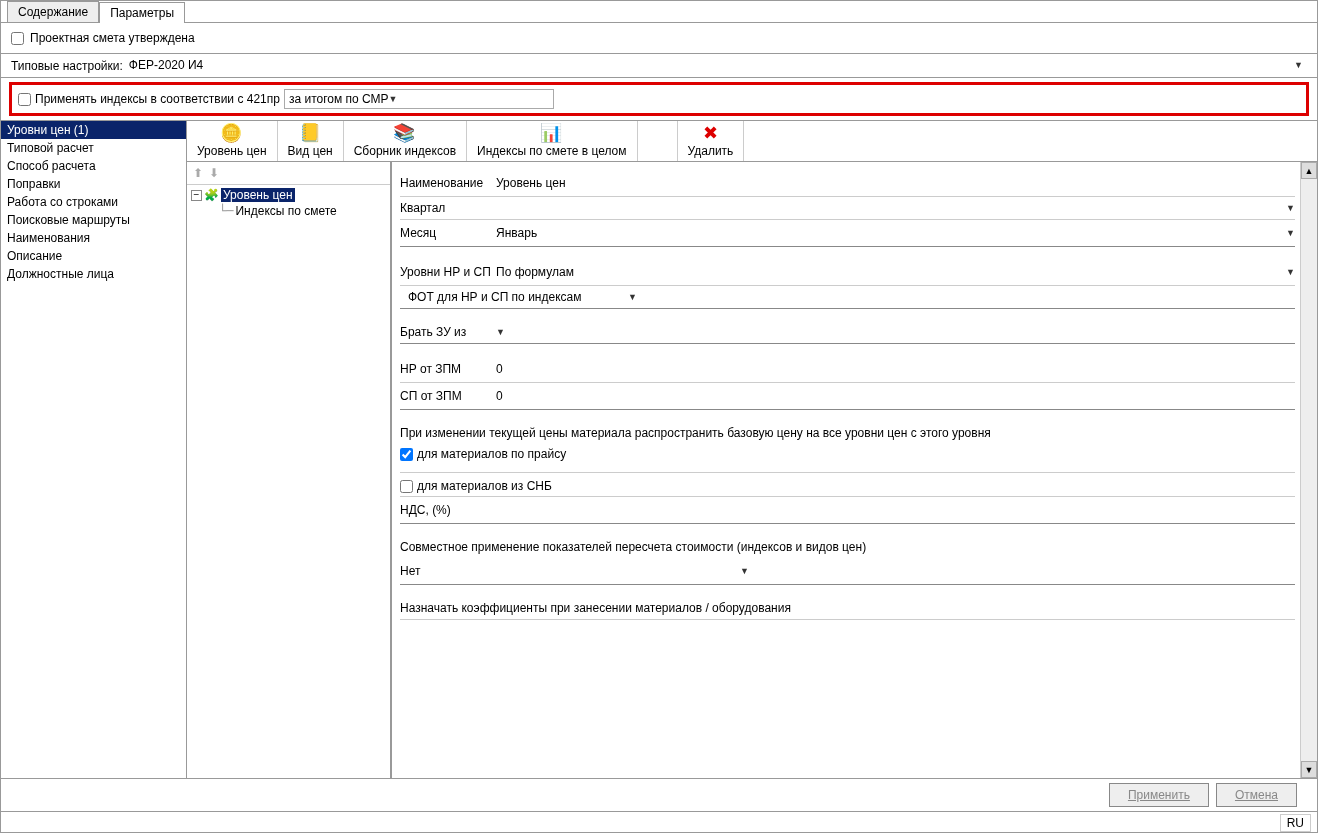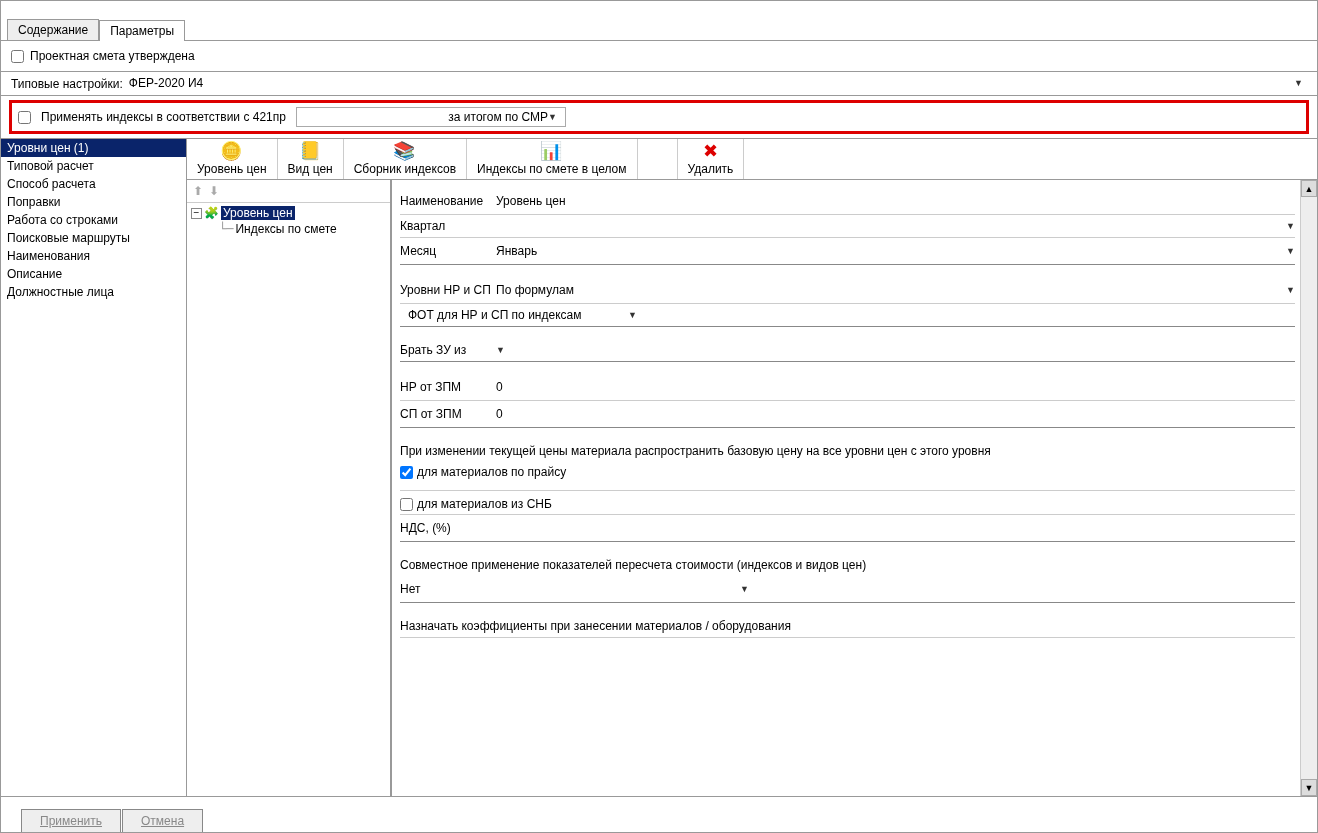--- a/index.html
+++ b/index.html
@@ -1,27 +1,27 @@
 <!DOCTYPE html>
 <html><head>
 <meta charset="utf-8">
 <style>
 * { box-sizing: border-box; margin: 0; padding: 0; }
 body { font-family: Tahoma, Arial, sans-serif; font-size: 12px; background: #fff; color: #000; width: 1318px; height: 833px; overflow: hidden; border: 1px solid #999; }
-.tabs { display: flex; border-bottom: 1px solid #999; padding-left: 6px; padding-top: 18px; }
+.tabs { display: flex; border-bottom: 1px solid #999; padding-left: 6px; padding-top: 0; }
 .tab { padding: 3px 10px; border: 1px solid #999; border-bottom: none; background: #eee; cursor: pointer; margin-right: 0; }
 .tab.active { background: #fff; position: relative; top: 1px; }
 .checkbox-row { display: flex; align-items: center; gap: 6px; padding: 8px 10px; }
 .checkbox-row input[type=checkbox] { width: 13px; height: 13px; }
 .settings-row { display: flex; align-items: center; gap: 6px; padding: 4px 10px; border-bottom: 1px solid #999; border-top: 1px solid #999; }
 .settings-row label { white-space: nowrap; }
 .dropdown-wrap { flex: 1; display: flex; align-items: center; border-bottom: 1px solid transparent; }
 .dropdown-arrow { font-size: 9px; color: #333; padding-right: 4px; }
-.highlighted-row { border: 3px solid #d00; margin: 4px 8px; padding: 4px 6px; display: flex; align-items: center; gap: 10px; }
-.highlighted-row .inner-select { border: 1px solid #aaa; padding: 2px 4px; display: flex; align-items: center; width: 270px; justify-content: flex-end; }
+.highlighted-row { border: 3px solid #d00; margin: 4px 8px; padding: 4px 6px; display: flex; align-items: center; gap: 4px; }
+.highlighted-row .inner-select { border: 1px solid #aaa; padding: 2px 4px; display: flex; align-items: center; width: 270px; justify-content: flex-start; }
 .main-area { display: flex; flex: 1; border-top: 1px solid #999; height: calc(833px - 175px); }
 .sidebar { width: 186px; border-right: 1px solid #999; }
 .sidebar-item { padding: 2px 6px; cursor: pointer; }
 .sidebar-item.selected { background: #0a246a; color: #fff; }
 .content { flex: 1; display: flex; flex-direction: column; }
 .toolbar { display: flex; border-bottom: 1px solid #999; }
 .toolbar-btn { display: flex; flex-direction: column; align-items: center; justify-content: flex-end; padding: 3px 10px 3px; border-right: 1px solid #ccc; cursor: pointer; gap: 2px; font-size: 12px; }
 .toolbar-btn.red .icon { color: #d00; }
 .icon { font-size: 18px; line-height: 1; }
 .workarea { display: flex; flex: 1; }
@@ -39,21 +39,21 @@
 .form-inner { padding: 8px 22px 8px 8px; }
 .form-row { display: flex; align-items: center; padding: 4px 0; border-bottom: 1px solid #ccc; }
 .form-row.last-group { border-bottom: 1px solid #888; margin-bottom: 4px; }
 .form-label { width: 96px; flex-shrink: 0; }
 .form-label-wide { width: 220px; flex-shrink: 0; margin-left: 8px; }
 .form-value { flex: 1; border: none; background: transparent; font-size: 12px; font-family: inherit; padding: 2px 0; }
 .form-row .dd-arrow { font-size: 9px; color: #333; }
 .info-text { padding: 4px 0; }
 .chk-line { display: flex; align-items: center; gap: 4px; padding: 3px 0; }
 .chk-line input { width: 13px; height: 13px; }
-.footer { display: flex; gap: 1px; padding: 12px 20px; border-top: 1px solid #999; }
+.footer { display: flex; justify-content: flex-end; gap: 7px; padding: 4px 20px; border-top: 1px solid #999; }
 .footer button { padding: 4px 18px; border: 1px solid #888; background: #eee; cursor: pointer; font-family: inherit; font-size: 12px; color: #888; }
 .footer button span { text-decoration: underline; }
 .statusbar { display: flex; justify-content: flex-end; border-top: 1px solid #999; padding: 2px 6px; }
 .status-cell { border: 1px solid #ccc; padding: 1px 6px; }
 .row-nb { border-bottom: none; }
 </style>
 </head>
 <body>
 
 <div class="tabs">

